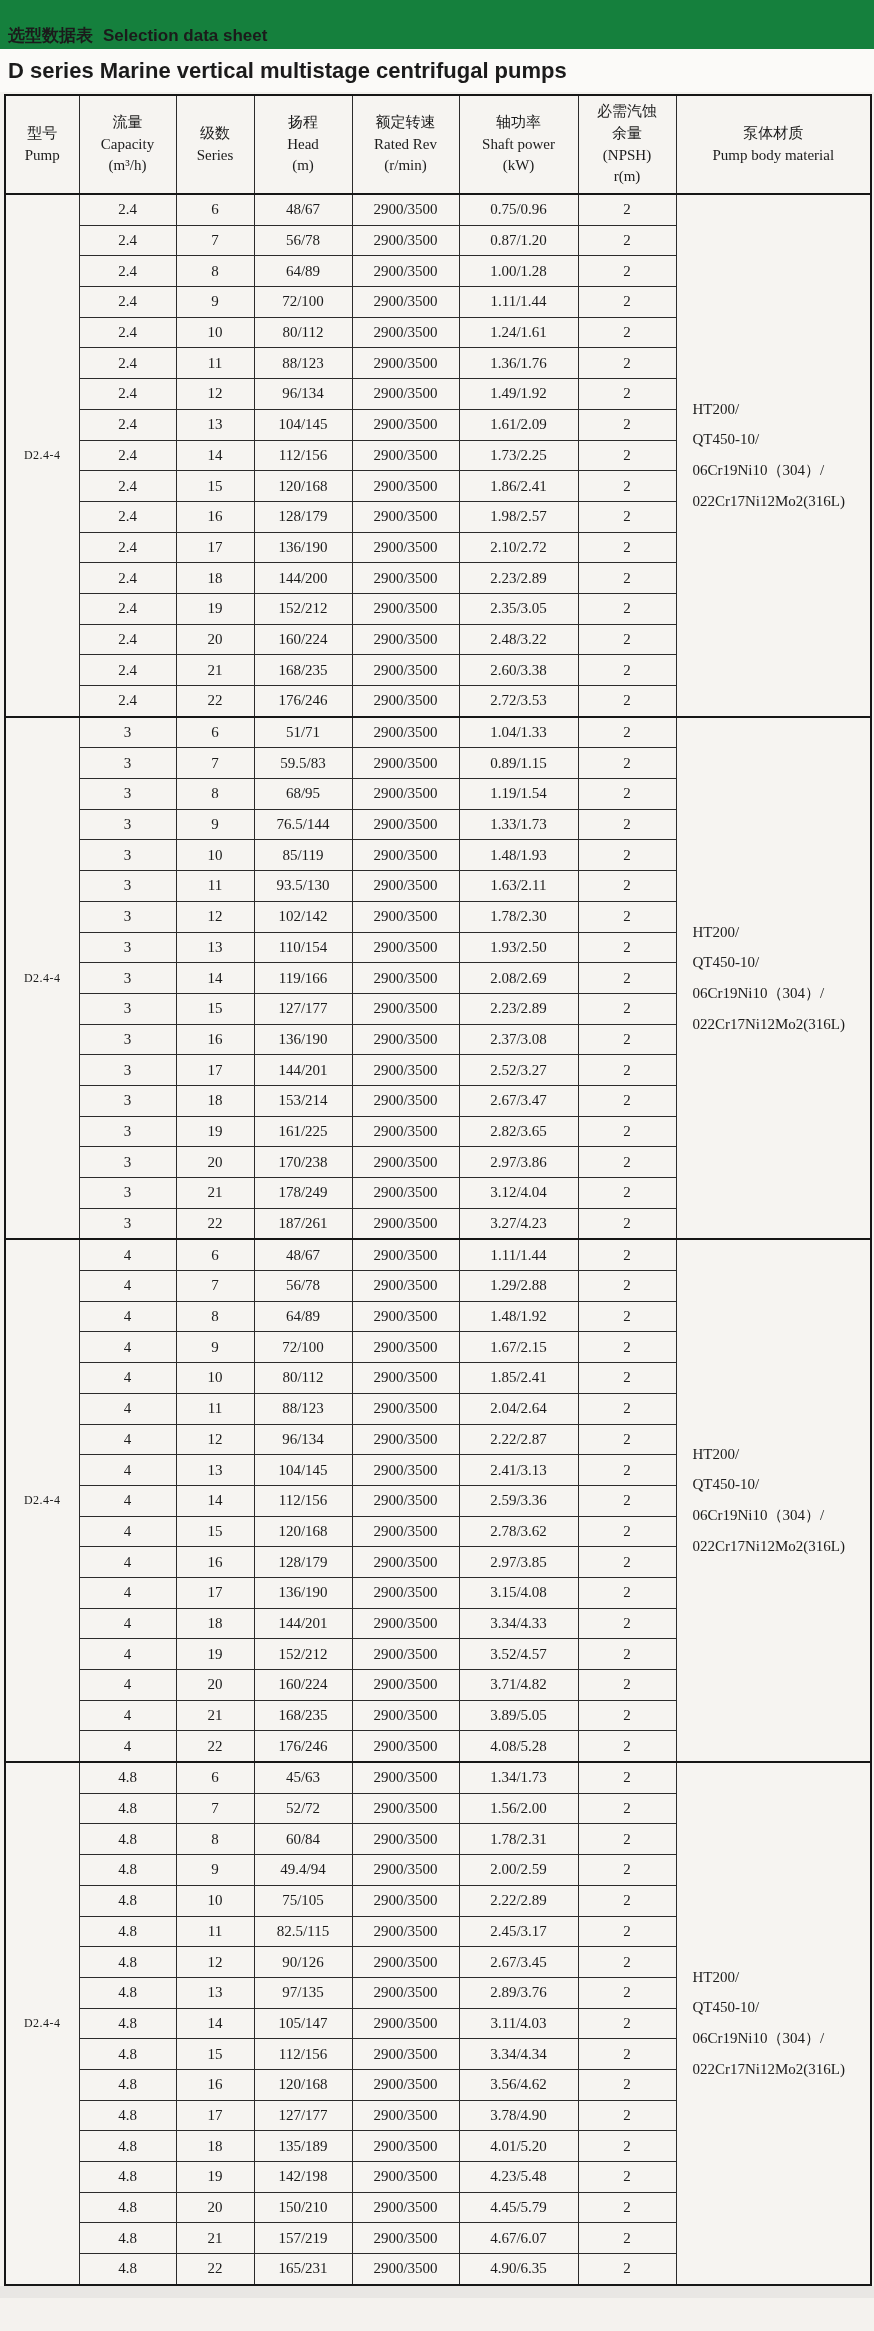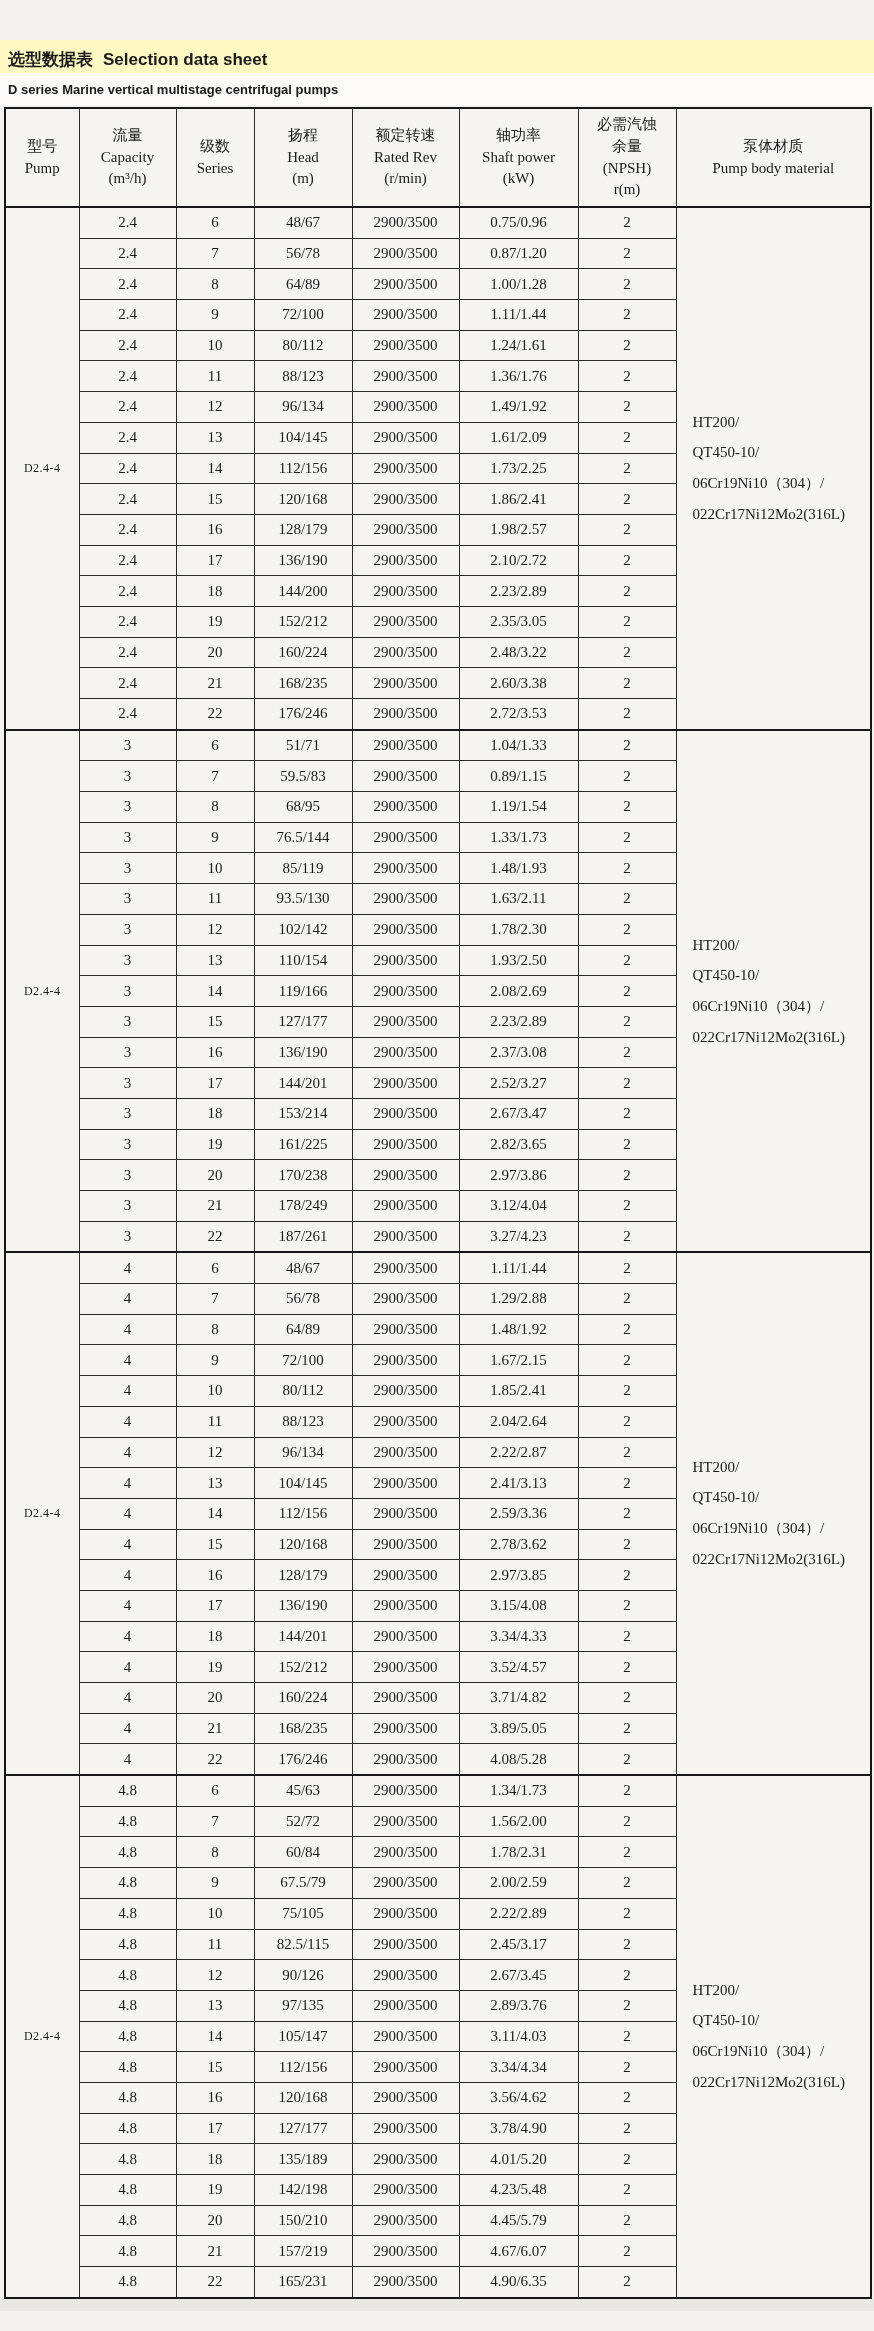--- a/index.html
+++ b/index.html
@@ -2,26 +2,26 @@
 <html><head>
 <meta charset="utf-8">
 <style>
   html,body { margin:0; padding:0; }
   body {
     width:874px;
     background:#f4f2ee;
     color:#1b1b1b;
     font-family:"Liberation Sans", sans-serif;
   }
-  .titles { padding:4px 0 0 8px; background:#fef9c3;margin-top:40px; }
+  .titles { padding:20px 0 0 8px; background:#15803d; }
   .title-line1 { font-size:17px; font-weight:bold; padding:4px 0 2px; }
   .title-line1 .en { margin-left:10px; }
   .title-line2 { font-size:18px; font-weight:bold; padding:4px 0 10px; }
   .band-white { background:#fbfaf8; }
-  .title-line3 { font-size:13px; font-weight:bold; padding:9px 0 8px 8px; }
+  .title-line3 { font-size:22px; font-weight:bold; padding:9px 0 8px 8px; }
 
   table {
     border-collapse:collapse;
     table-layout:fixed;
     width:866px;
     margin:2px 0 0 4px;
     background:#f6f4f1;
     border:2px solid #161616;
   }
   th, td {
@@ -577,21 +577,21 @@
         <td>4.8</td>
         <td>8</td>
         <td>60/84</td>
         <td>2900/3500</td>
         <td>1.78/2.31</td>
         <td>2</td>
       </tr>
       <tr>
         <td>4.8</td>
         <td>9</td>
-        <td>67.5/79</td>
+        <td>49.4/94</td>
         <td>2900/3500</td>
         <td>2.00/2.59</td>
         <td>2</td>
       </tr>
       <tr>
         <td>4.8</td>
         <td>10</td>
         <td>75/105</td>
         <td>2900/3500</td>
         <td>2.22/2.89</td>

